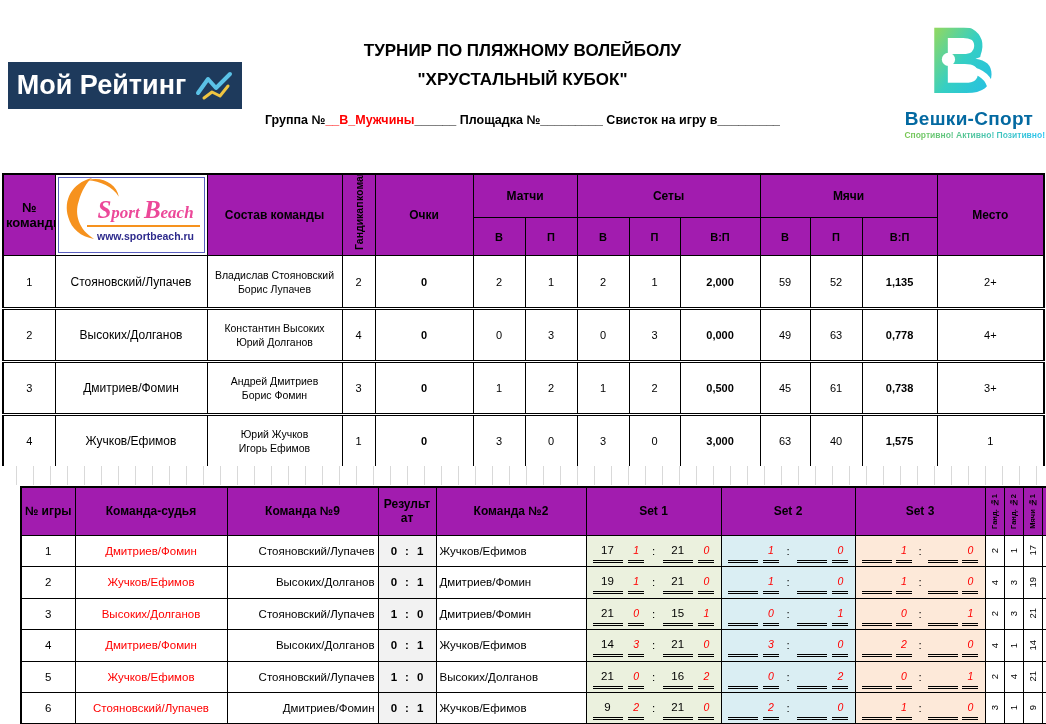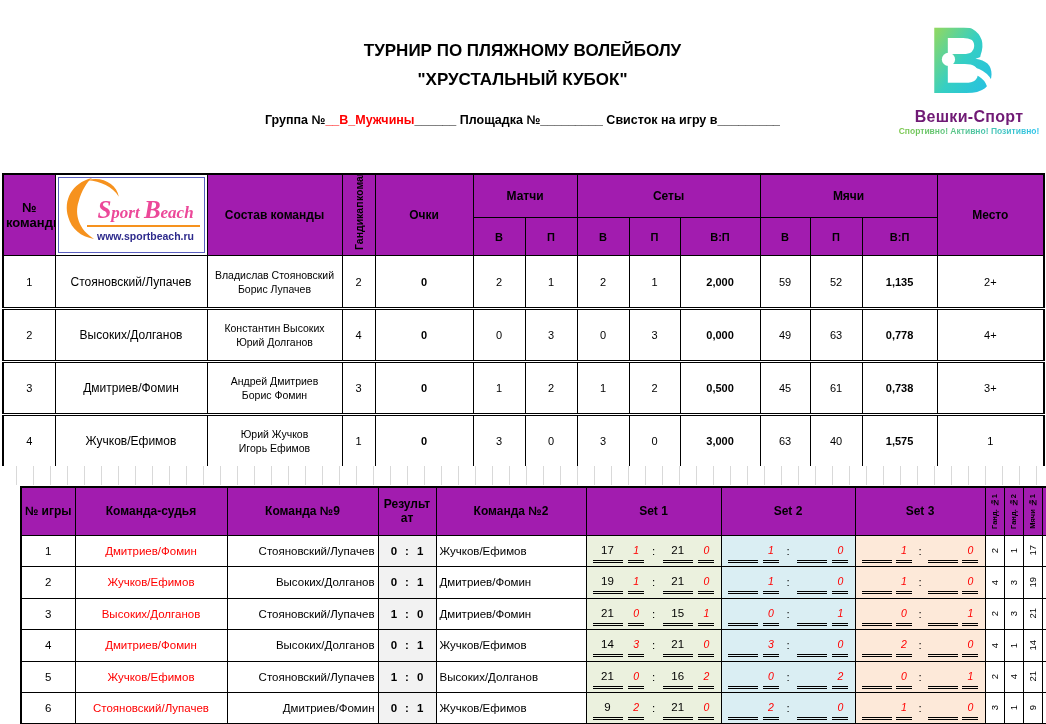--- a/index.html
+++ b/index.html
@@ -13,24 +13,24 @@
     gap:9px; font-size:27px; font-weight:bold; }
   .logo-myrating svg { display:block; }
 
   .title-block { position:absolute; left:250px; top:36px; width:545px; text-align:center;
     font-size:17px; font-weight:bold; line-height:29px; }
   .group-line { position:absolute; left:250px; top:113px; width:545px; text-align:center;
     font-size:12.5px; font-weight:bold; white-space:nowrap; }
   .red { color:#ff0000;margin-top:27px; }
 
   .logo-veshki { position:absolute; left:893px; top:8px; width:152px; text-align:center; }
-  .veshki-name { font-size:16px; font-weight:bold; color:#701a75; letter-spacing:.3px; margin-top:2px; }
+  .veshki-name { font-size:19px; font-weight:bold; color:#0369a1; letter-spacing:.3px; margin-top:2px; }
   .veshki-tagline { font-size:8.5px; font-weight:bold;
     background:linear-gradient(90deg,#7cc63f,#27c3f3);
-    -webkit-background-clip:text; background-clip:text; color:transparent; }
+    -webkit-background-clip:text; background-clip:text; color:transparent;text-align:right; }
 
   
   table { border-collapse:collapse; table-layout:fixed; }
   th, td { border:1px solid #000; padding:0 2px; overflow:hidden; }
   thead th { background:#a21caf; font-weight:bold; font-size:12px; text-align:center; }
 
   #standings { position:absolute; left:2px; top:173px; width:1041px; border:2px solid #000; }
   #standings thead tr.r1 th { height:42px; }
   #standings thead tr.r2 th { height:36px; font-size:11px; }
   #standings tbody tr { height:53px; }
@@ -86,20 +86,27 @@
   .vh { writing-mode:vertical-rl; transform:rotate(180deg); margin:0 auto;
     font-size:7.5px; font-weight:bold; line-height:9px; white-space:nowrap; }
   td.vcell { padding:0; text-align:center; }
   .vt { writing-mode:vertical-rl; transform:rotate(180deg); margin:0 auto; font-size:9.5px; }
 </style>
 </head>
 <body>
 
 <div class="sheet">
 
+  <div class="logo-myrating">
+    <span>Мой Рейтинг</span>
+    <svg width="38" height="30" viewBox="0 0 38 30">
+      <polyline points="3,22 13,8 21,17 35,3" fill="none" stroke="#5bc2e7" stroke-width="4" stroke-linecap="round" stroke-linejoin="round"></polyline>
+      <polyline points="9,27 17,21 25,25 33,15" fill="none" stroke="#f0c541" stroke-width="3" stroke-linecap="round" stroke-linejoin="round"></polyline>
+    </svg>
+  </div>
 
   <div class="title-block">
     <div>ТУРНИР ПО ПЛЯЖНОМУ ВОЛЕЙБОЛУ</div>
     <div>"ХРУСТАЛЬНЫЙ КУБОК"</div>
   </div>
 
   <div class="group-line"><span>Группа №</span><span class="red">__В_Мужчины</span><span>______ Площадка №_________ Свисток на игру в_________</span></div>
 
   <div class="logo-veshki">
     <svg width="88" height="94" viewBox="0 0 60 64">

